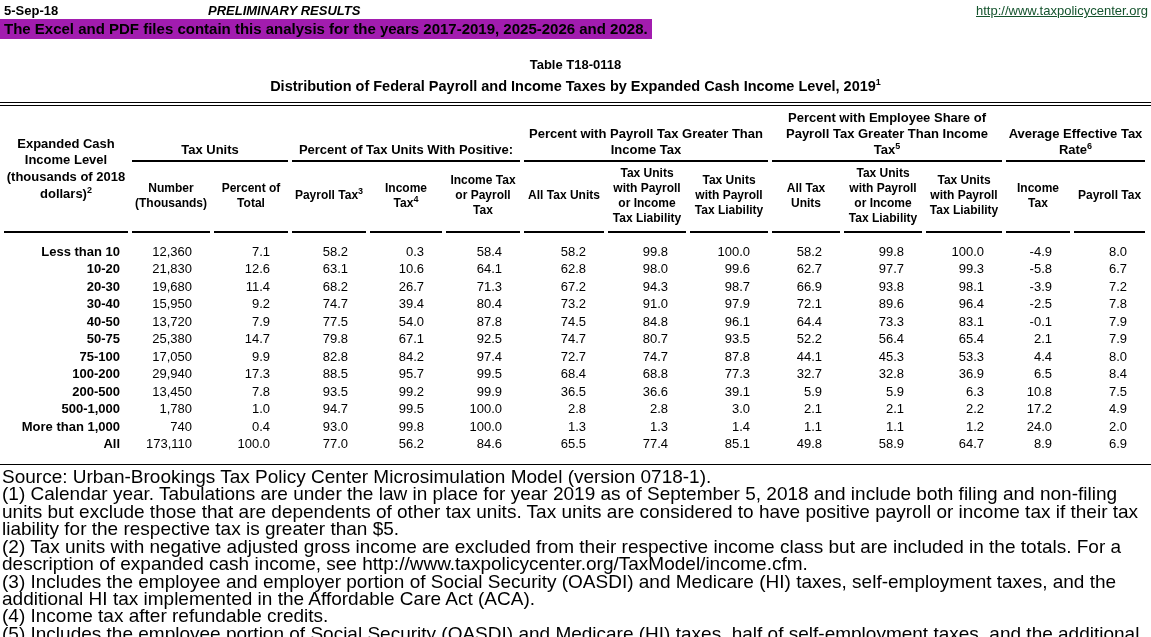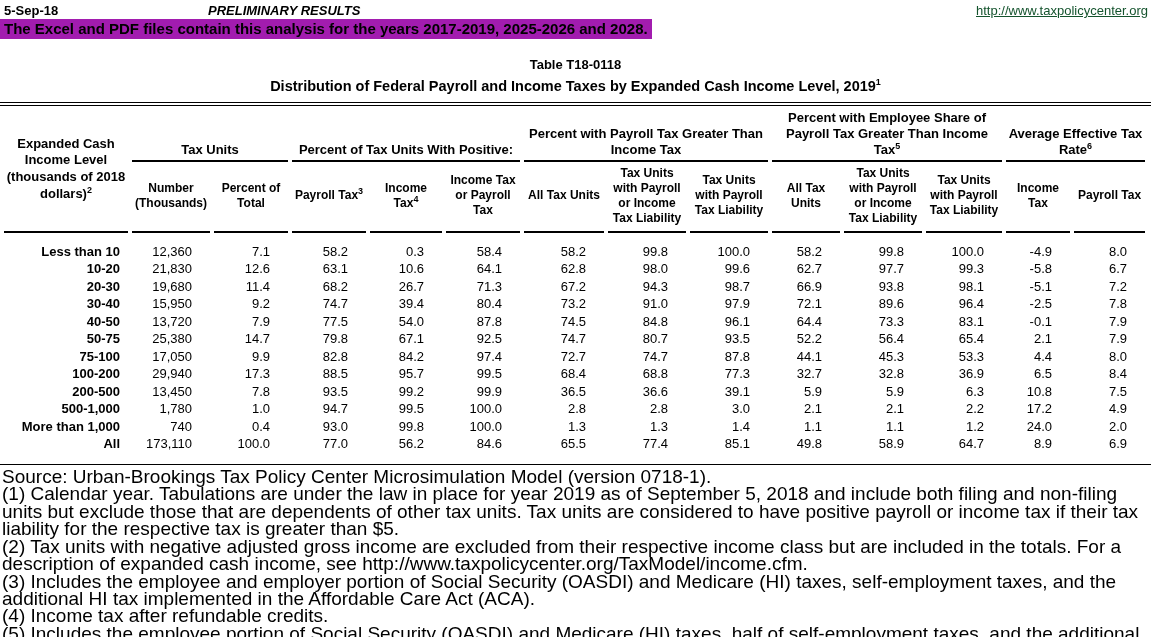--- a/index.html
+++ b/index.html
@@ -141,21 +141,21 @@
           <td class="num">11.4</td>
           <td class="num">68.2</td>
           <td class="num">26.7</td>
           <td class="num">71.3</td>
           <td class="num">67.2</td>
           <td class="num">94.3</td>
           <td class="num">98.7</td>
           <td class="num">66.9</td>
           <td class="num">93.8</td>
           <td class="num">98.1</td>
-          <td class="num">-5.1</td>
+          <td class="num">-3.9</td>
           <td class="num">7.2</td>
         </tr>
         <tr>
       <td class="rowlabel">30-40</td>
 
     <td class="num">15,950</td>
           <td class="num">9.2</td>
           <td class="num">74.7</td>
           <td class="num">39.4</td>
           <td class="num">80.4</td>

